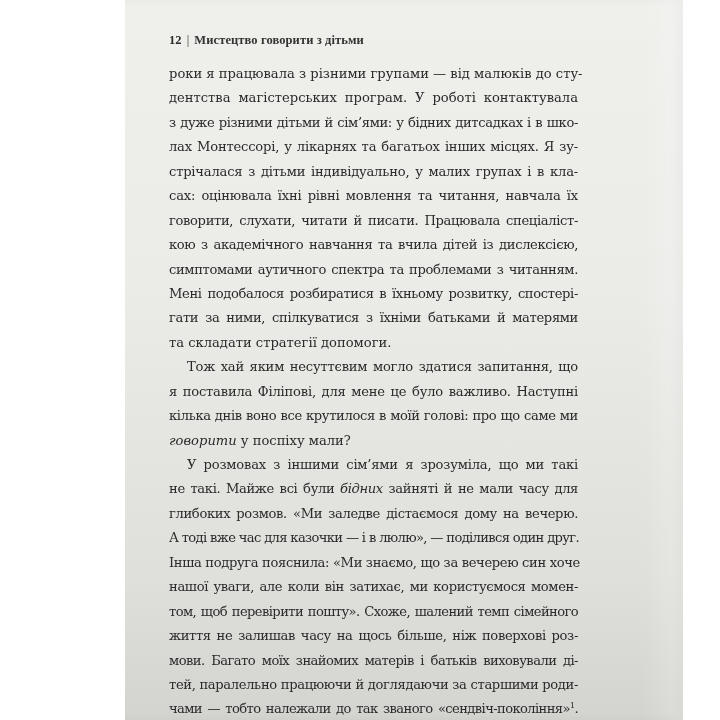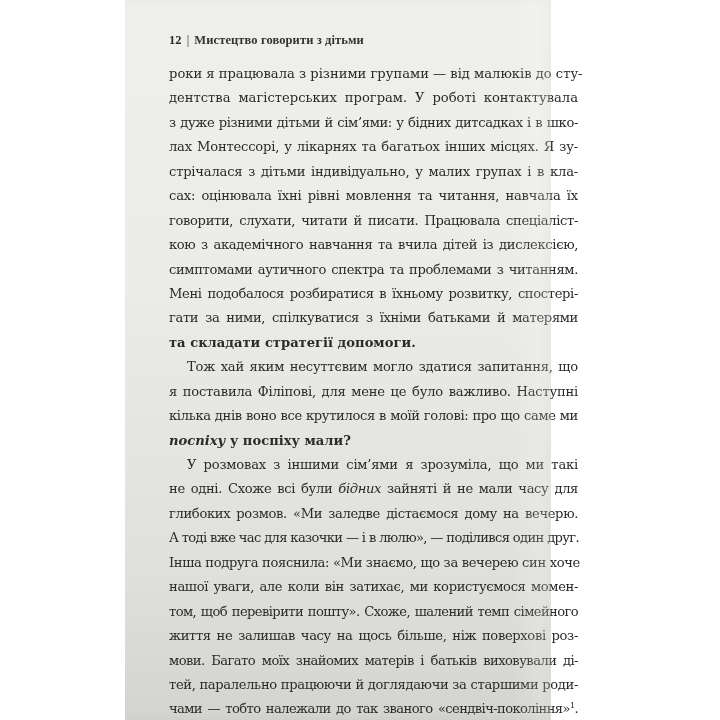--- a/index.html
+++ b/index.html
@@ -7,21 +7,21 @@
       padding: 0;
       width: 720px;
       height: 720px;
       background: #ffffff;
       overflow: hidden;
     }
     .page {
       position: absolute;
       left: 125px;
       top: 0;
-      width: 426px;
+      width: 558px;
       height: 720px;
       background: linear-gradient(180deg, #efefec 0%, #ebebe8 40%, #dfdfdb 80%, #d3d3cf 100%);
       box-shadow: inset -6px 0 10px rgba(0,0,0,0.04);
     }
     .page::after {
       content: "";
       position: absolute;
       right: 0;
       top: 0;
       width: 40px;
@@ -64,21 +64,20 @@
     .line {
       display: block;
       white-space: nowrap;
       text-align: justify;
       text-align-last: justify;
       height: 24.45px;
       overflow: visible;
     }
     .line.last {
       text-align-last: left;
-      font-weight: bold;
     }
     .line.indent {
       padding-left: 18px;
     }
     .line.narrow {
       letter-spacing: -0.35px;
     }
     .line.tight {
       letter-spacing: -0.2px;
     }
@@ -108,23 +107,23 @@
     <span class="line tight">сах: оцінювала їхні рівні мовлення та читання, навчала їх</span>
     <span class="line narrow">говорити, слухати, читати й писати. Працювала спеціаліст-</span>
     <span class="line narrow">кою з академічного навчання та вчила дітей із дислексією,</span>
     <span class="line narrow">симптомами аутичного спектра та проблемами з читанням.</span>
     <span class="line narrow">Мені подобалося розбиратися в їхньому розвитку, спостері-</span>
     <span class="line narrow">гати за ними, спілкуватися з їхніми батьками й матерями</span>
     <span class="line last">та складати стратегії допомоги.</span>
     <span class="line indent tight">Тож хай яким несуттєвим могло здатися запитання, що</span>
     <span class="line tight">я поставила Філіпові, для мене це було важливо. Наступні</span>
     <span class="line narrow">кілька днів воно все крутилося в моїй голові: про що саме ми</span>
-    <span class="line last"><span class="em">поспіху</span><span> у поспіху мали?</span></span>
+    <span class="line last"><span class="em">говорити</span><span> у поспіху мали?</span></span>
     <span class="line indent tight">У розмовах з іншими сім’ями я зрозуміла, що ми такі</span>
-    <span class="line narrow"><span>не одні. Схоже всі були </span><span class="em">бідних</span><span> зайняті й не мали часу для</span></span>
+    <span class="line narrow"><span>не такі. Майже всі були </span><span class="em">бідних</span><span> зайняті й не мали часу для</span></span>
     <span class="line narrow">глибоких розмов. «Ми заледве дістаємося дому на вечерю.</span>
     <span class="line narrow" style="letter-spacing:-0.65px">А тоді вже час для казочки — і в люлю», — поділився один друг.</span>
     <span class="line narrow">Інша подруга пояснила: «Ми знаємо, що за вечерею син хоче</span>
     <span class="line narrow">нашої уваги, але коли він затихає, ми користуємося момен-</span>
     <span class="line narrow" style="letter-spacing:-0.6px">том, щоб перевірити пошту». Схоже, шалений темп сімейного</span>
     <span class="line narrow">життя не залишав часу на щось більше, ніж поверхові роз-</span>
     <span class="line narrow" style="letter-spacing:-0.55px">мови. Багато моїх знайомих матерів і батьків виховували ді-</span>
     <span class="line narrow">тей, паралельно працюючи й доглядаючи за старшими роди-</span>
     <span class="line narrow" style="letter-spacing:-0.6px"><span>чами — тобто належали до так званого «сендвіч-покоління»</span><sup>1</sup><span>.</span></span>
 

